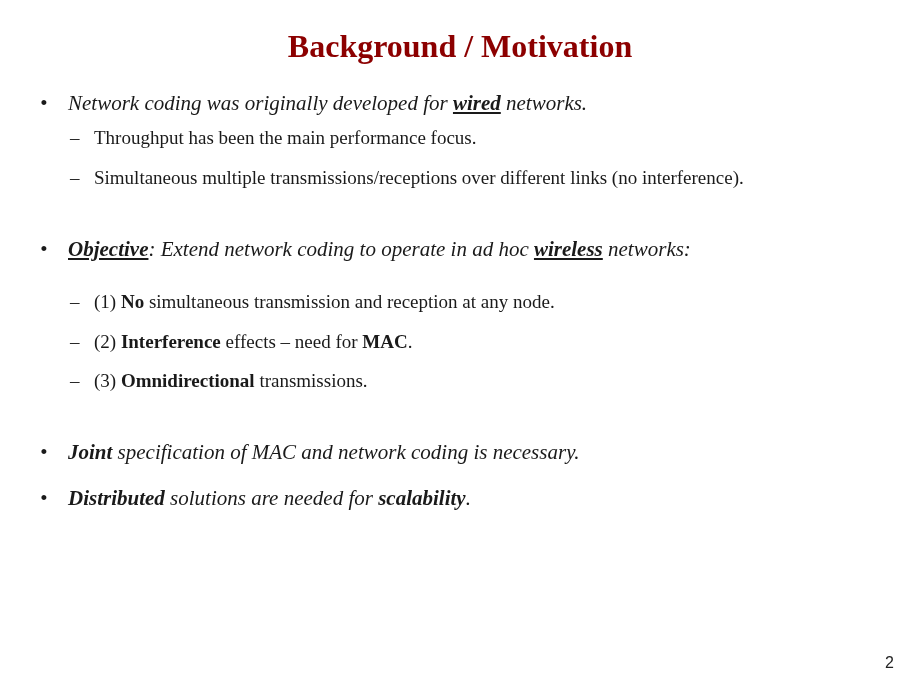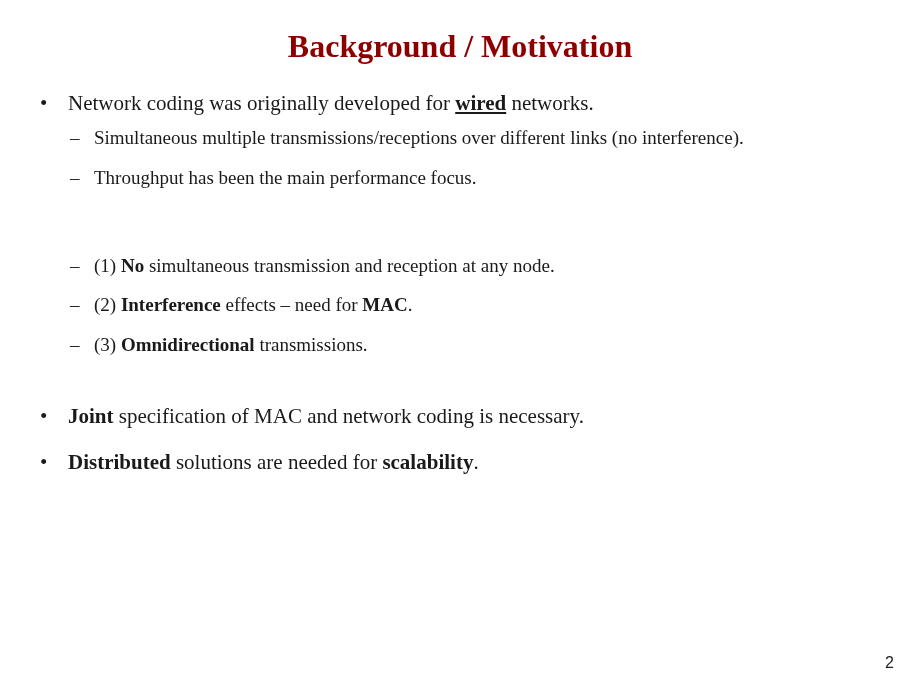--- a/index.html
+++ b/index.html
@@ -23,20 +23,21 @@
     font-weight: bold;
     color: #8c0000;
     margin-bottom: 24px;
   }
   .bullet-l1 {
     position: relative;
     padding-left: 48px;
     font-size: 21px;
     line-height: 1.35;
     margin-bottom: 8px;
+    font-style: italic;
   }
   .bullet-l1::before {
     content: "•";
     position: absolute;
     left: 20px;
     top: 0;
     font-size: 21px;
   }
   .bullet-l2 {
     position: relative;
@@ -68,25 +69,28 @@
 </head>
 <body>
 
 <div class="slide">
 
   <div class="title">Background / Motivation</div>
 
   <div class="bullet-l1">
     <span>Network coding was originally developed for </span><span class="bu">wired</span><span> networks.</span>
   </div>
+  <div class="bullet-l2">Throughput has been the main performance focus.</div>
   <div class="bullet-l2">Simultaneous multiple transmissions/receptions over different links (no interference).</div>
-  <div class="bullet-l2">Throughput has been the main performance focus.</div>
 
   <div class="gap-sm"></div>
 
+  <div class="bullet-l1">
+    <span class="bu">Objective</span><span>:  Extend network coding to operate in ad hoc </span><span class="bu">wireless</span><span> networks:</span>
+  </div>
 
   <div class="gap-md"></div>
 
   <div class="bullet-l2">
     <span>(1) </span><span class="b">No</span><span> simultaneous transmission and reception at any node.</span>
   </div>
   <div class="bullet-l2">
     <span>(2) </span><span class="b">Interference</span><span> effects – need for </span><span class="b">MAC</span><span>.</span>
   </div>
   <div class="bullet-l2">

